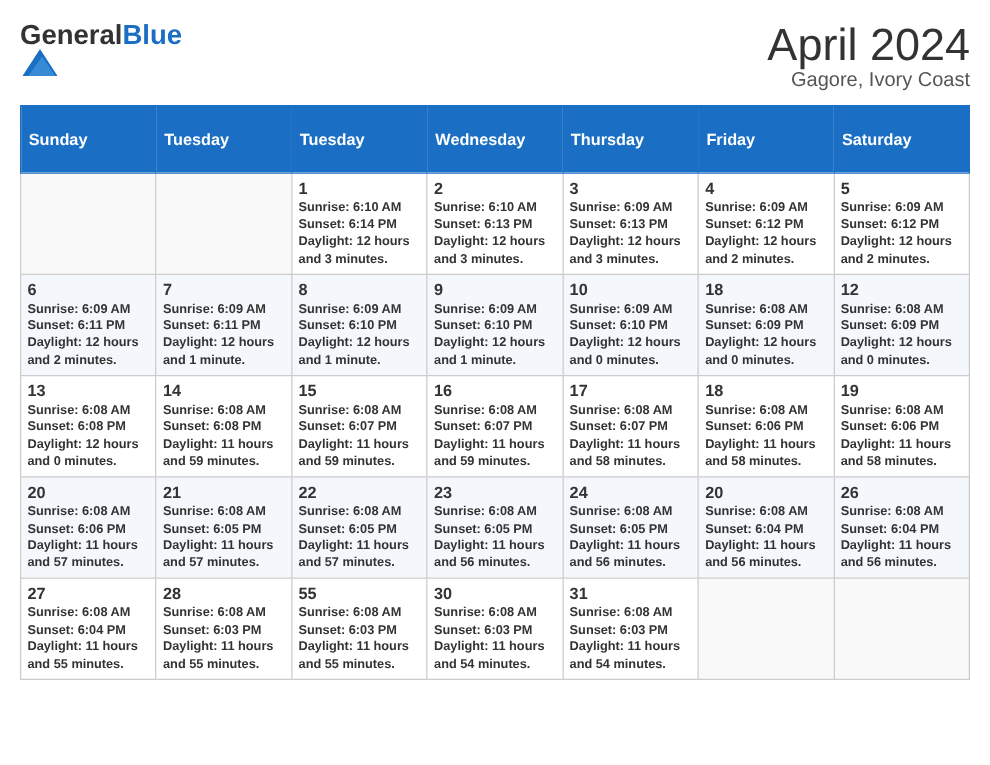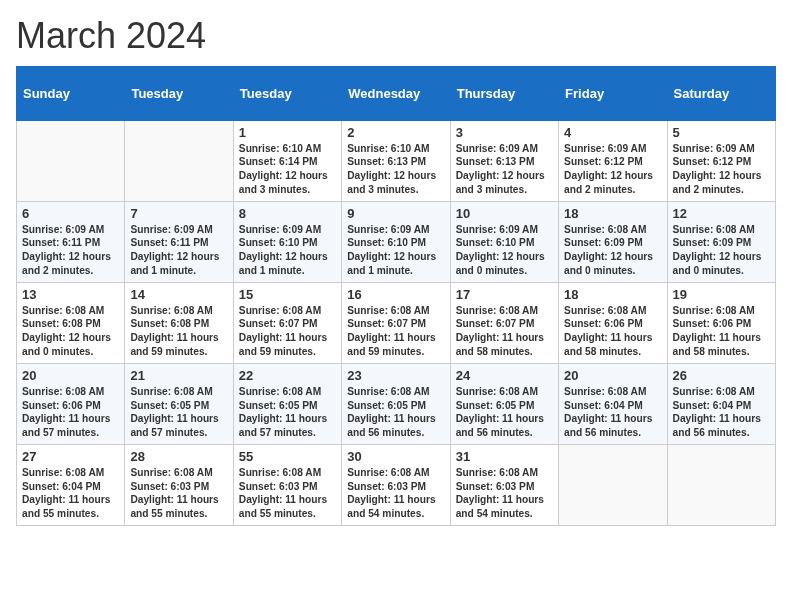--- a/index.html
+++ b/index.html
@@ -84,22 +84,34 @@
       font-weight: bold;
     }
     .row-alt td {
       background: #f4f7fb;
     }
   </style>
 </head>
 <body>
 
 <div class="header">
+  <div class="logo">
+    <div>
+      <div class="logo-text">
+        <span class="logo-general">General</span><span class="logo-blue">Blue</span>
+      </div>
+      <svg class="logo-icon" viewBox="0 0 36 28" xmlns="http://www.w3.org/2000/svg" style="display:inline-block;vertical-align:middle;margin-top:-4px;margin-left:2px;">
+        <polygon points="0,28 18,0 36,28" fill="#1a6fc4"></polygon>
+        <polygon points="6,28 20,8 34,28" fill="#4a9ee0" opacity="0.6"></polygon>
+      </svg>
+    </div>
+  </div>
   <div class="title-block">
-    <div class="month-title">March 2024</div>
+    <div class="month-title">April 2024</div>
+    <div class="location">Gagore, Ivory Coast</div>
   </div>
 </div>
 
 <table class="calendar">
   <thead>
     <tr>
     <th>Sunday</th>
         <th>Tuesday</th>
         <th>Tuesday</th>
         <th>Wednesday</th>

